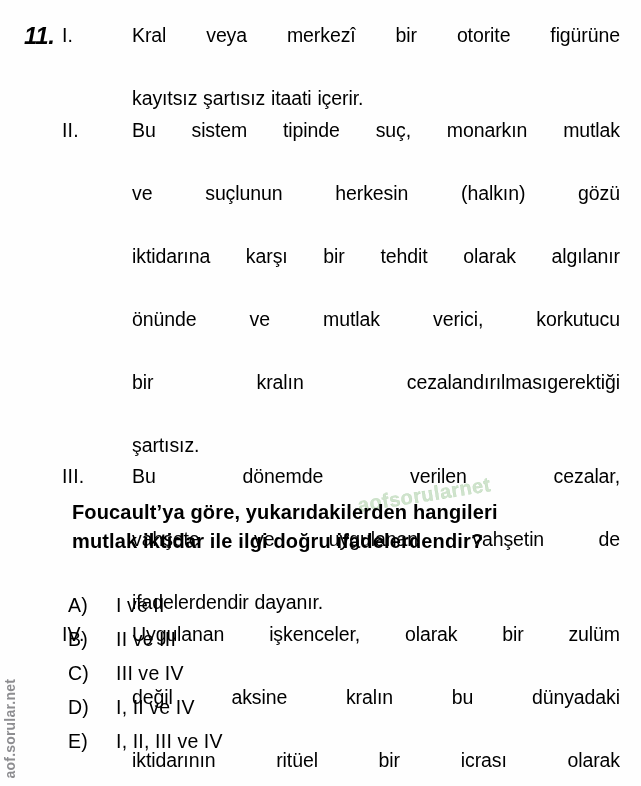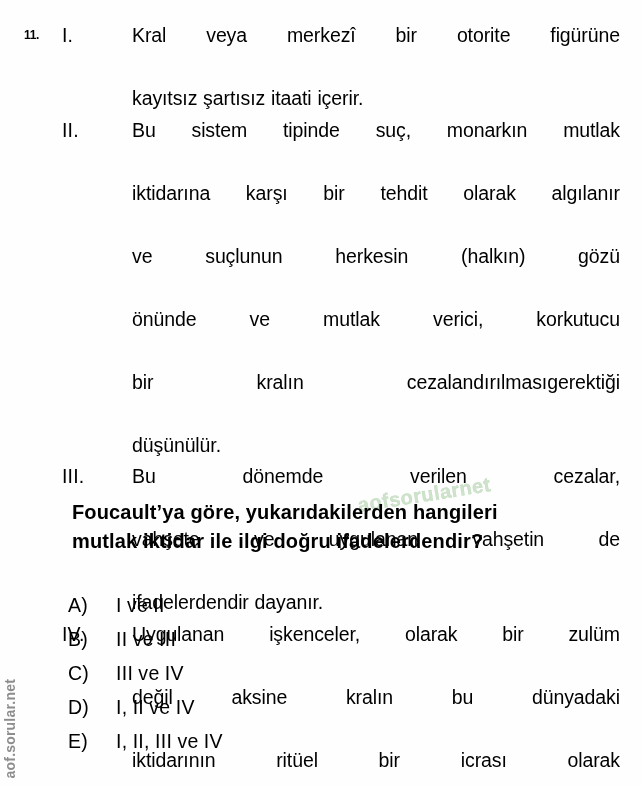--- a/index.html
+++ b/index.html
@@ -23,25 +23,26 @@
     width: 641px;
     height: 786px;
     background: #fefefe;
   }
 
   
   .q-number {
     position: absolute;
     left: 24px;
     top: 20px;
-    font-size: 12px;
+    font-size: 24px;
     font-weight: bold;
     letter-spacing: -0.3px;
     line-height: 31.5px;
     white-space: nowrap;
+    font-style: italic;
   }
 
   
   .statements {
     position: absolute;
     left: 62px;
     top: 20px;
     width: 558px;
   }
   .statement {
@@ -167,25 +168,25 @@
       <div class="st-body">
         <p>Kral veya merkezî bir otorite figürüne</p>
         <p class="last-natural">kayıtsız şartısız itaati içerir.</p>
       </div>
     </div>
 
     <div class="statement">
       <div class="st-marker">II.</div>
       <div class="st-body">
         <p>Bu sistem tipinde suç, monarkın mutlak</p>
+        <p>ve suçlunun herkesin (halkın) gözü</p>
         <p>iktidarına karşı bir tehdit olarak algılanır</p>
-        <p>ve suçlunun herkesin (halkın) gözü</p>
         <p>önünde ve mutlak verici, korkutucu</p>
         <p>bir kralın cezalandırılmasıgerektiği</p>
-        <p class="last-natural">düşünülür.</p>
+        <p class="last-natural">şartısız.</p>
       </div>
     </div>
 
     <div class="statement">
       <div class="st-marker">III.</div>
       <div class="st-body">
         <p>Bu dönemde verilen cezalar,</p>
         <p>vahşete ve uygulanan vahşetin de</p>
         <p class="last-natural">ifadelerdendir dayanır.</p>
       </div>

